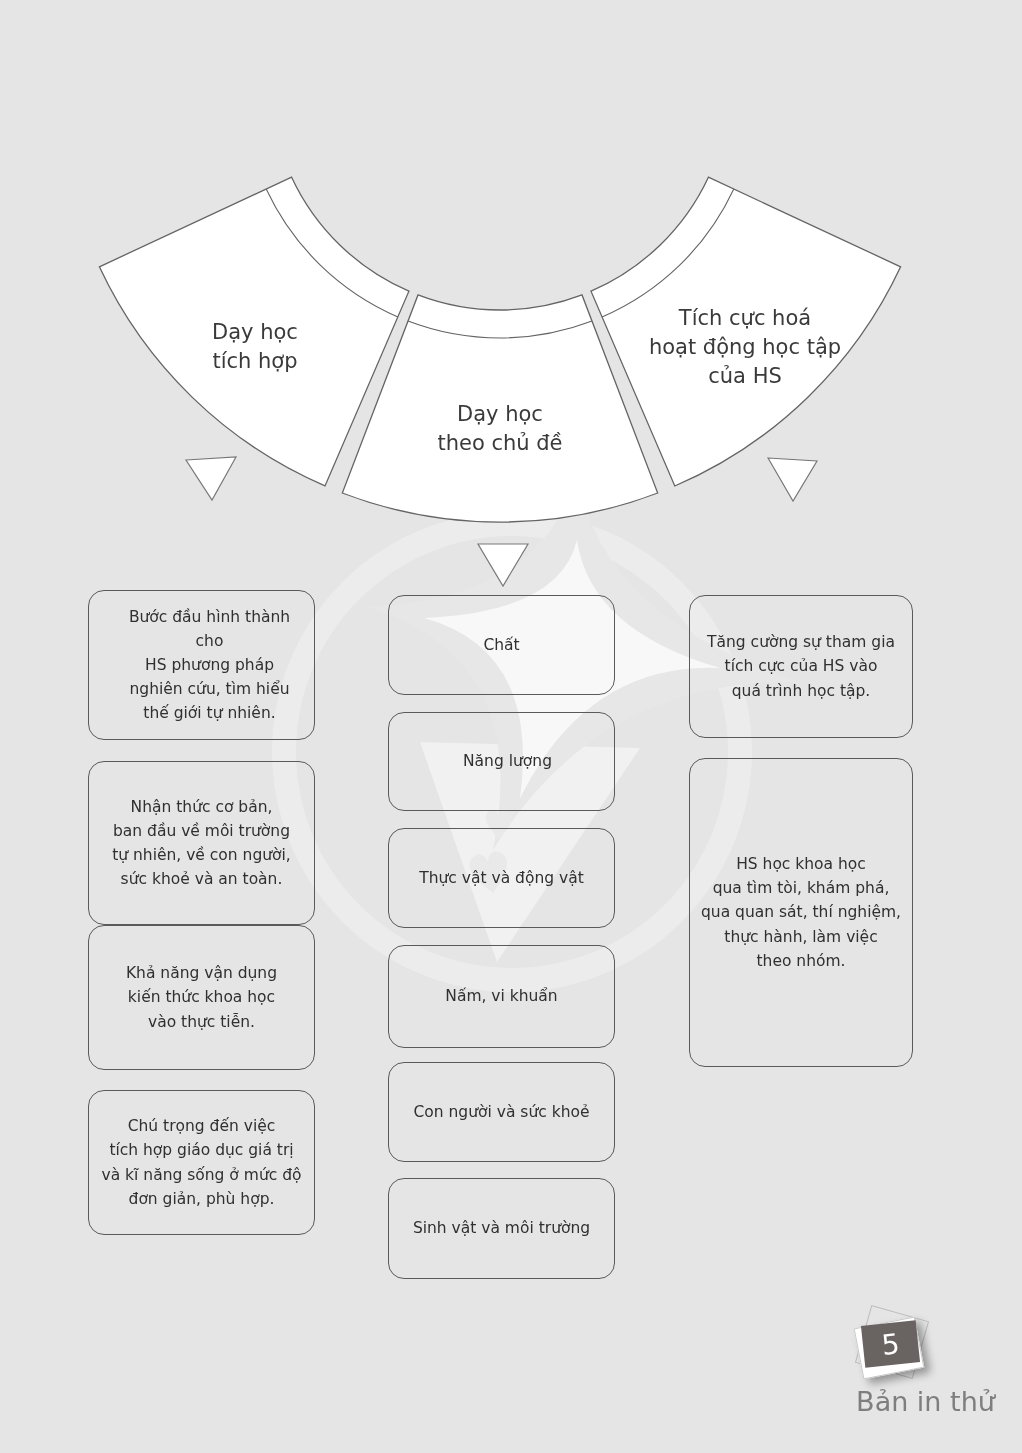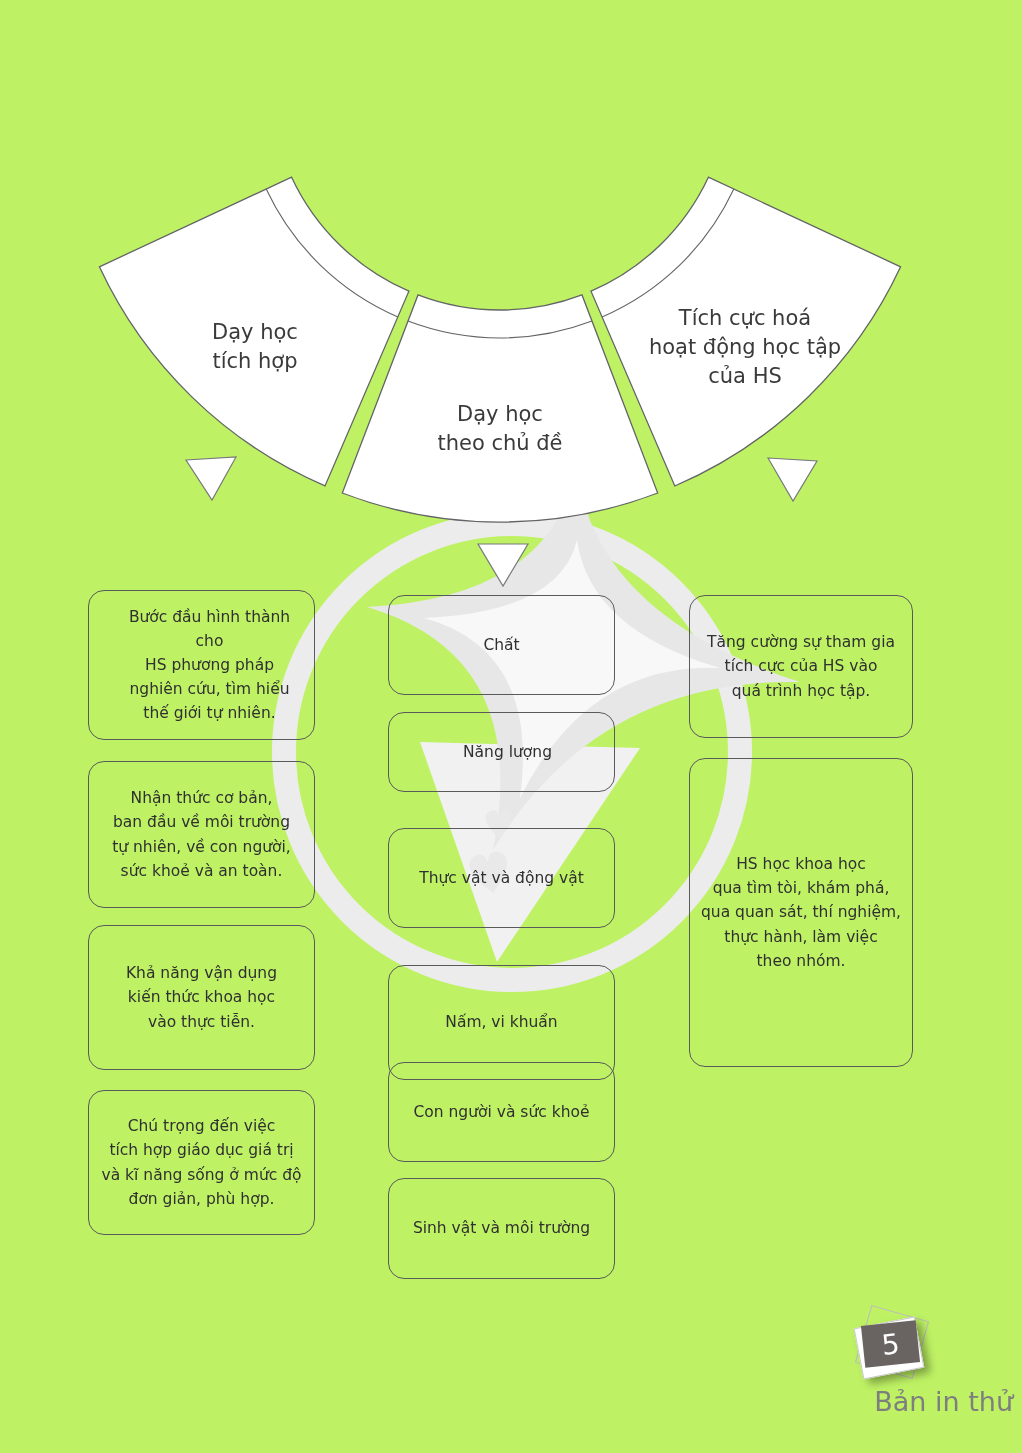--- a/index.html
+++ b/index.html
@@ -1,18 +1,18 @@
 <!DOCTYPE html>
 <html><head>
 <meta charset="utf-8">
 <style>
   html,body { margin:0; padding:0; background:#ffffff; }
   .page {
     position:relative; width:1022px; height:1453px;
-    background:#bef264; overflow:hidden;
+    background:#e5e5e5; overflow:hidden;
     font-family:"DejaVu Sans","Liberation Sans",sans-serif;
     color:#3a3a3a;
     text-decoration:underline;
   }
   svg.layer { position:absolute; left:0; top:0; }
 
   
   .fan-label {
     position:absolute; text-align:center; white-space:pre-line;
     font-size:21px; line-height:1.38; color:#3a3a3a;
@@ -28,27 +28,27 @@
     background:transparent;
     display:flex; align-items:center; justify-content:center;
     text-align:center; white-space:pre-line;
     font-size:15.5px; line-height:1.55; color:#303030;
     padding:6px 8px;
   }
   .col-l { left:88px;  width:227px; }
   .col-m { left:388px; width:227px; }
   .col-r { left:689px; width:224px; }
   .l1 { top:590px;  height:150px;padding-left:24px; }
-  .l2 { top:761px;  height:147px; }
+  .l2 { top:761px;  height:164px; }
   .l3 { top:925px;  height:145px; }
   .l4 { top:1090px; height:145px; }
   .m1 { top:595px;  height:100px; }
-  .m2 { top:712px;  height:80px;padding-left:20px;  }
+  .m2 { top:712px;  height:99px;padding-left:20px;  }
   .m3 { top:828px;  height:100px;padding-left:8px; }
-  .m4 { top:945px;  height:115px;margin-top:20px; }
+  .m4 { top:945px;  height:103px; }
   .m5 { top:1062px; height:100px; }
   .m6 { top:1178px; height:101px; }
   .r1 { top:595px;  height:143px; }
   .r2 { top:758px;  height:309px; }
 
   
   .badge { position:absolute; left:850px; top:1306px; width:92px; height:88px; }
   .badge .sq { position:absolute; box-sizing:border-box; }
   .sq-outline {
     left:12px; top:6px; width:60px; height:60px;
@@ -62,21 +62,21 @@
     box-shadow:5px 6px 8px rgba(0,0,0,0.35);
   }
   .sq-dark {
     left:13px; top:17px; width:55px; height:42px;
     background:#696361; transform:rotate(-6deg);
     display:flex; align-items:center; justify-content:center;
     color:#ffffff; font-size:28px;
   }
   .draft-label {
     position:absolute; left:838px; top:1386px; width:175px;
-    text-align:right; font-size:27px; color:#7e7e7e;
+    text-align:center; font-size:27px; color:#7e7e7e;
   }
 </style>
 </head>
 <body>
 
 <div class="page">
 
   <svg class="layer" width="1022" height="1453" viewBox="0 0 1022 1453" aria-hidden="true">
     <circle cx="512" cy="752" r="228" fill="none" stroke="#ececec" stroke-width="24"></circle>
     <path d="M420 742 L640 748 L497 962 Z" fill="#f1f1f1"></path>

